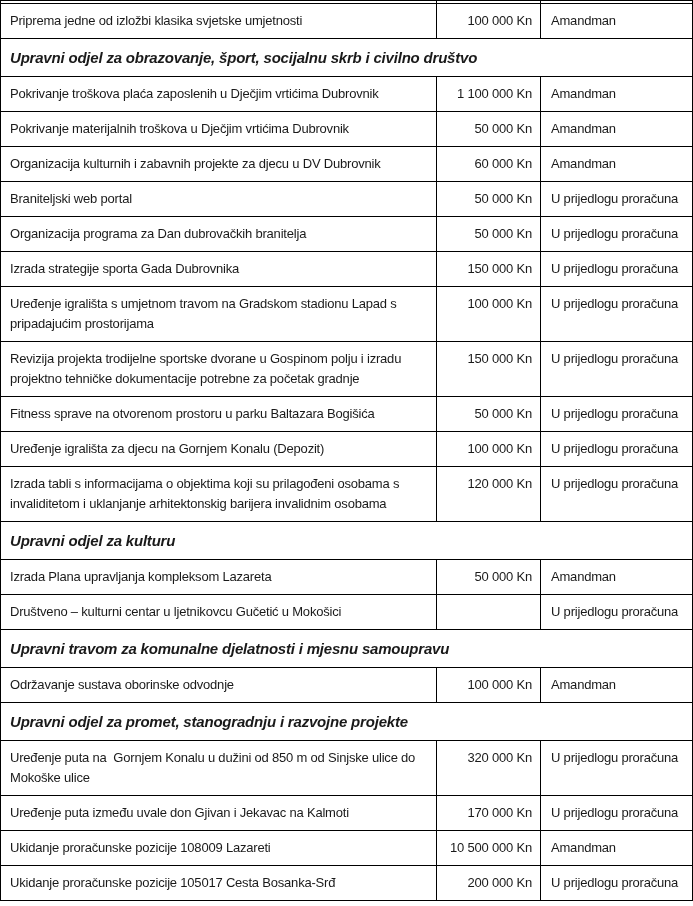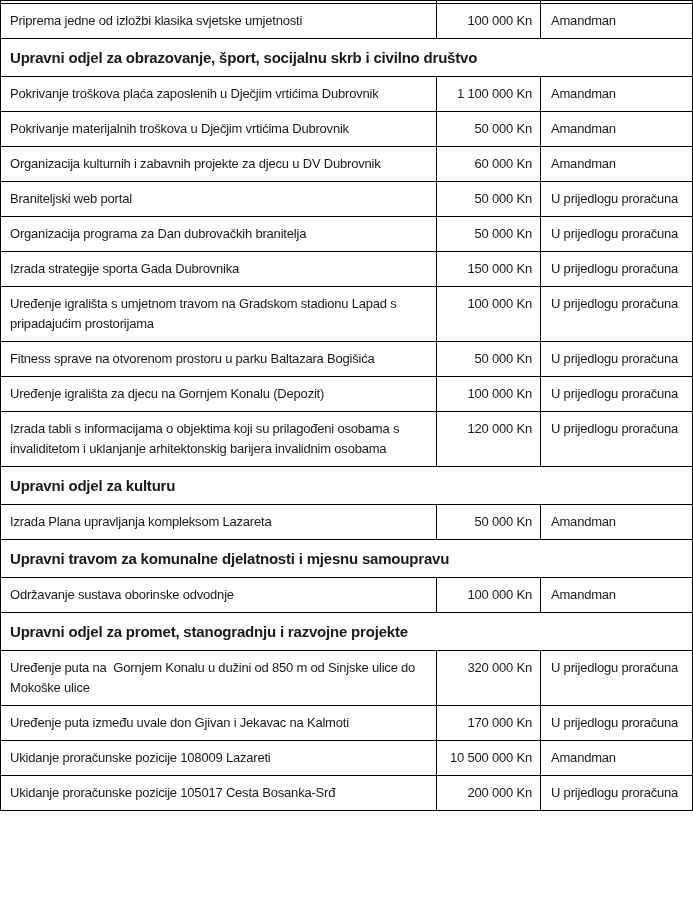--- a/index.html
+++ b/index.html
@@ -47,20 +47,21 @@
     text-align: left;
     white-space: nowrap;
   }
   tr.section-row td.section-cell {
     font-weight: bold;
     font-size: 15px;
     line-height: 21px;
     letter-spacing: -0.2px;
     padding: 8px 9px 8px 9px;
     white-space: nowrap;
+    font-style: italic;
   }
   tr.partial-row td {
     height: 3px;
     padding: 0;
     line-height: 0;
     font-size: 0;
   }
   tr.item-row td {
     height: 34px;
   }
@@ -119,20 +120,25 @@
           <td class="desc-cell">Izrada strategije sporta Gada Dubrovnika</td>
           <td class="amount-cell">150 000 Kn</td>
           <td class="status-cell">U prijedlogu proračuna</td>
         </tr>
         <tr class="item-row">
           <td class="desc-cell">Uređenje igrališta s umjetnom travom na Gradskom stadionu Lapad s pripadajućim prostorijama</td>
           <td class="amount-cell">100 000 Kn</td>
           <td class="status-cell">U prijedlogu proračuna</td>
         </tr>
         <tr class="item-row">
+          <td class="desc-cell">Revizija projekta trodijelne sportske dvorane u Gospinom polju i izradu projektno tehničke dokumentacije potrebne za početak gradnje</td>
+          <td class="amount-cell">150 000 Kn</td>
+          <td class="status-cell">U prijedlogu proračuna</td>
+        </tr>
+        <tr class="item-row">
           <td class="desc-cell">Fitness sprave na otvorenom prostoru u parku Baltazara Bogišića</td>
           <td class="amount-cell">50 000 Kn</td>
           <td class="status-cell">U prijedlogu proračuna</td>
         </tr>
         <tr class="item-row">
           <td class="desc-cell">Uređenje igrališta za djecu na Gornjem Konalu (Depozit)</td>
           <td class="amount-cell">100 000 Kn</td>
           <td class="status-cell">U prijedlogu proračuna</td>
         </tr>
         <tr class="item-row">
@@ -140,20 +146,25 @@
           <td class="amount-cell">120 000 Kn</td>
           <td class="status-cell">U prijedlogu proračuna</td>
         </tr>
         <tr class="section-row">
           <td colspan="3" class="section-cell">Upravni odjel za kulturu</td>
         </tr>
         <tr class="item-row">
           <td class="desc-cell">Izrada Plana upravljanja kompleksom Lazareta</td>
           <td class="amount-cell">50 000 Kn</td>
           <td class="status-cell">Amandman</td>
+        </tr>
+        <tr class="item-row">
+          <td class="desc-cell">Društveno – kulturni centar u ljetnikovcu Gučetić u Mokošici</td>
+          <td class="amount-cell"></td>
+          <td class="status-cell">U prijedlogu proračuna</td>
         </tr>
         <tr class="section-row">
           <td colspan="3" class="section-cell">Upravni travom za komunalne djelatnosti i mjesnu samoupravu</td>
         </tr>
         <tr class="item-row">
           <td class="desc-cell">Održavanje sustava oborinske odvodnje</td>
           <td class="amount-cell">100 000 Kn</td>
           <td class="status-cell">Amandman</td>
         </tr>
         <tr class="section-row">

